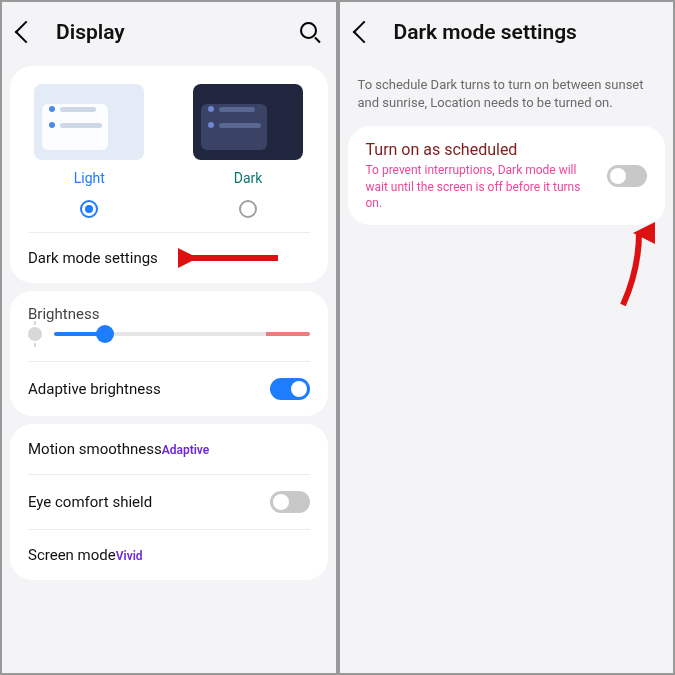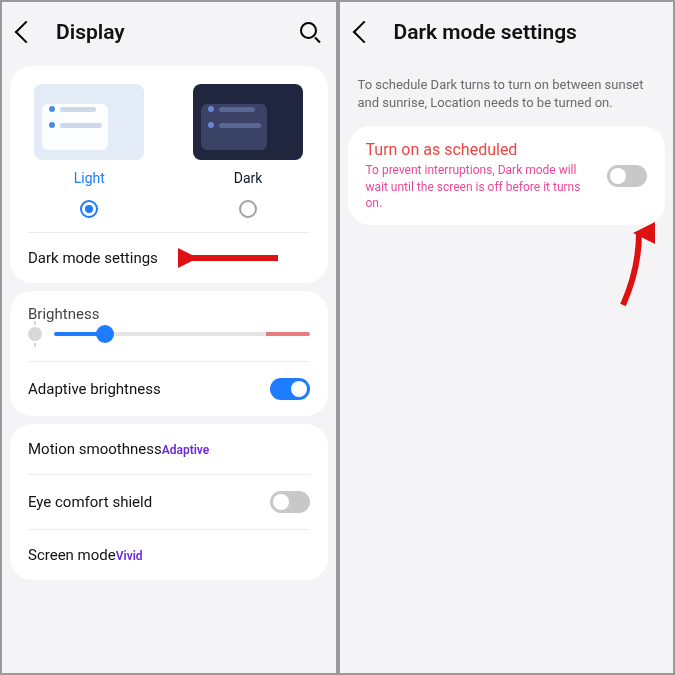--- a/index.html
+++ b/index.html
@@ -25,21 +25,21 @@
   .theme-preview.dark .dot { background: #6f86d6; }
   .theme-preview .dot.d1 { top: 22px; }
   .theme-preview .dot.d2 { top: 38px; }
   .theme-preview .line { position: absolute; height: 5px; border-radius: 3px; left: 26px; }
   .theme-preview.light .line { background: #cdd9e9; }
   .theme-preview.dark .line { background: #5a6793; }
   .theme-preview .line.l1 { width: 36px; top: 23px; }
   .theme-preview .line.l2 { width: 42px; top: 39px; }
   .theme-label { font-size: 14px; margin-top: 10px; }
   .theme-label.active { color: #1e7cff; font-weight: 400; }
-  .theme-label.inactive { color: #0f172a; }
+  .theme-label.inactive { color: #0f766e; }
   .radio { width: 18px; height: 18px; border-radius: 50%; margin: 14px 0; }
   .radio.on { border: 2px solid #1e7cff; position: relative; }
   .radio.on::after { content:""; position:absolute; inset:3px; border-radius:50%; background:#1e7cff; }
   .radio.off { border: 2px solid #a1a1a1; }
   .divider { height: 1px; background: #ececec; margin: 0 18px; }
   .list-row { display: flex; align-items: center; padding: 16px 18px; position: relative; }
   .row-text { font-size: 15px; color: #111; }
   .row-sub { font-size: 12px; font-weight: 600; margin-top: 3px; }
   .row-sub.blue { color: #6d28d9; }
   .section-title { font-size: 15px; color: #444; padding: 14px 18px 4px; }
@@ -52,21 +52,21 @@
   .slider-thumb { position: absolute; left: 20%; top: 50%; width: 18px; height: 18px; background: #1e7cff; border-radius: 50%; transform: translate(-50%, -50%); }
   .toggle { margin-left: auto; width: 40px; height: 22px; border-radius: 11px; position: relative; }
   .toggle.on { background: #1e7cff; }
   .toggle.off { background: #c8c8c8; }
   .toggle::after { content:""; position:absolute; width:16px; height:16px; border-radius:50%; background:#fff; top:3px; }
   .toggle.on::after { right:3px; }
   .toggle.off::after { left:3px; }
   .desc-text { font-size: 13px; color: #6b6b6b; padding: 14px 18px; line-height: 1.4; }
   .setting-card { background: #fff; border-radius: 22px; margin: 0 8px; padding: 14px 18px; display: flex; align-items: center; }
   .setting-left { flex: 1; padding-right: 10px; }
-  .setting-title { font-size: 16px; color: #ef4444; }
+  .setting-title { font-size: 16px; color: #7f1d1d; }
   .setting-sub { font-size: 12px; color: #ec4899; line-height: 1.35; margin-top: 3px; }
   .arrow-annotation { position:absolute; pointer-events:none; }
   .arrow-1 { right: 50px; top: 50%; transform: translateY(-50%); }
   .arrow-1 svg, .arrow-2 svg { display:block; }
   .col-stack { display:flex; flex-direction: row; }
 </style>
 </head>
 <body>
 
 <div class="panel">

